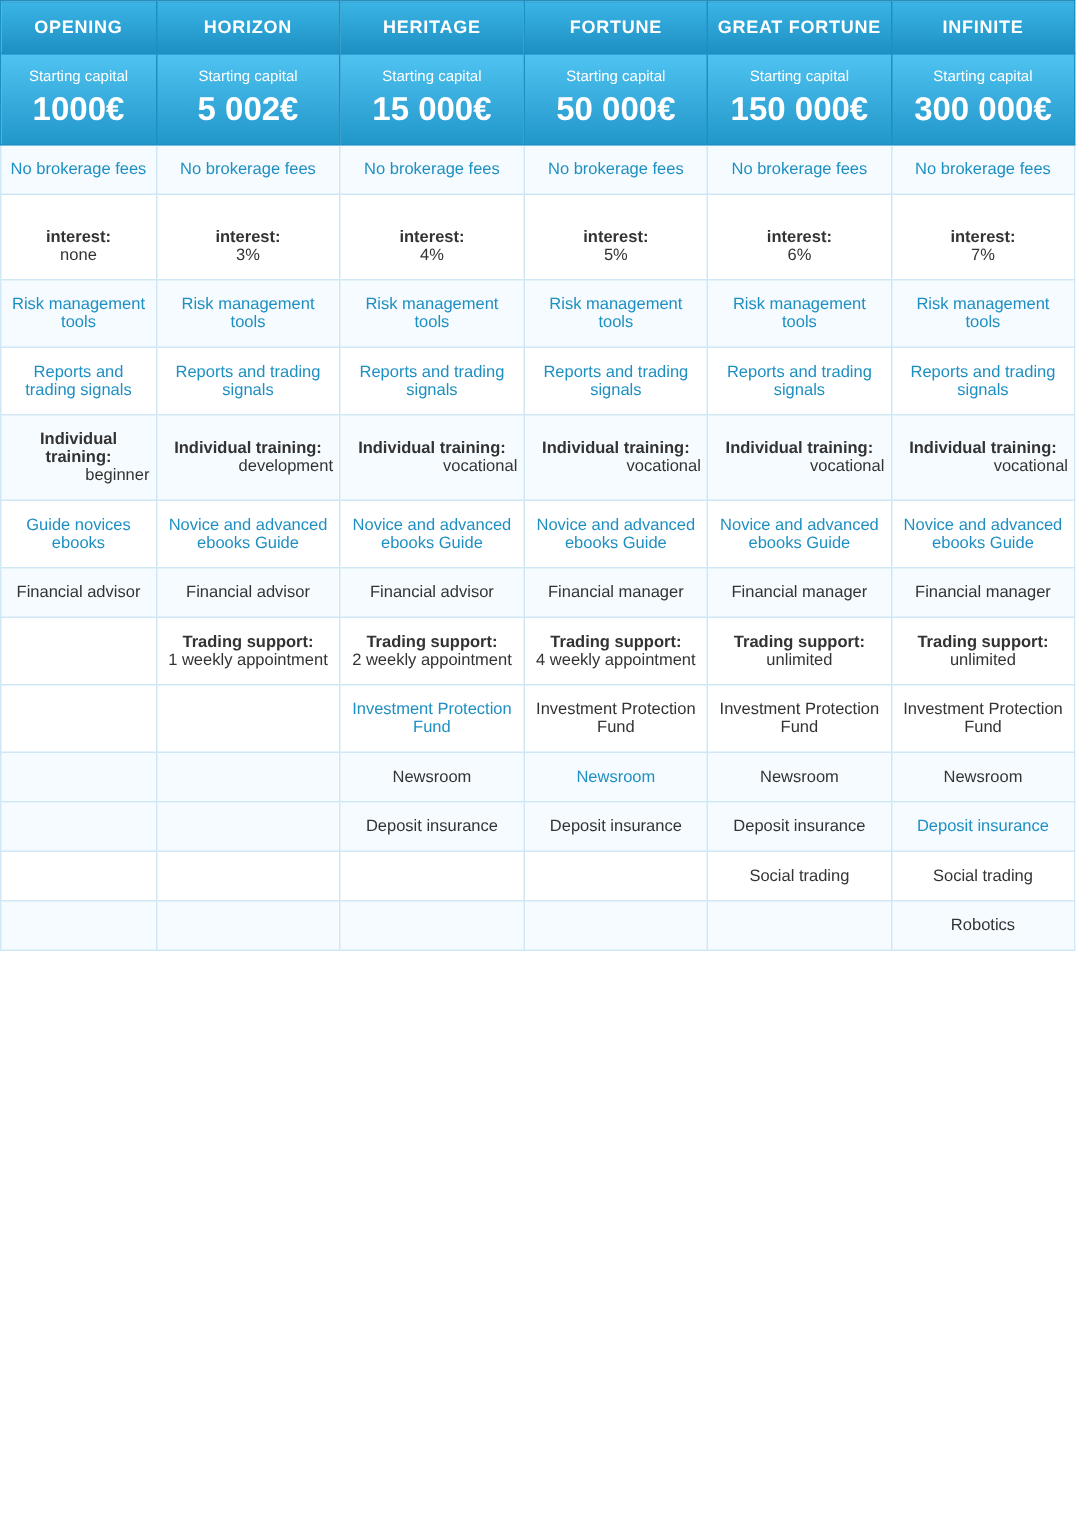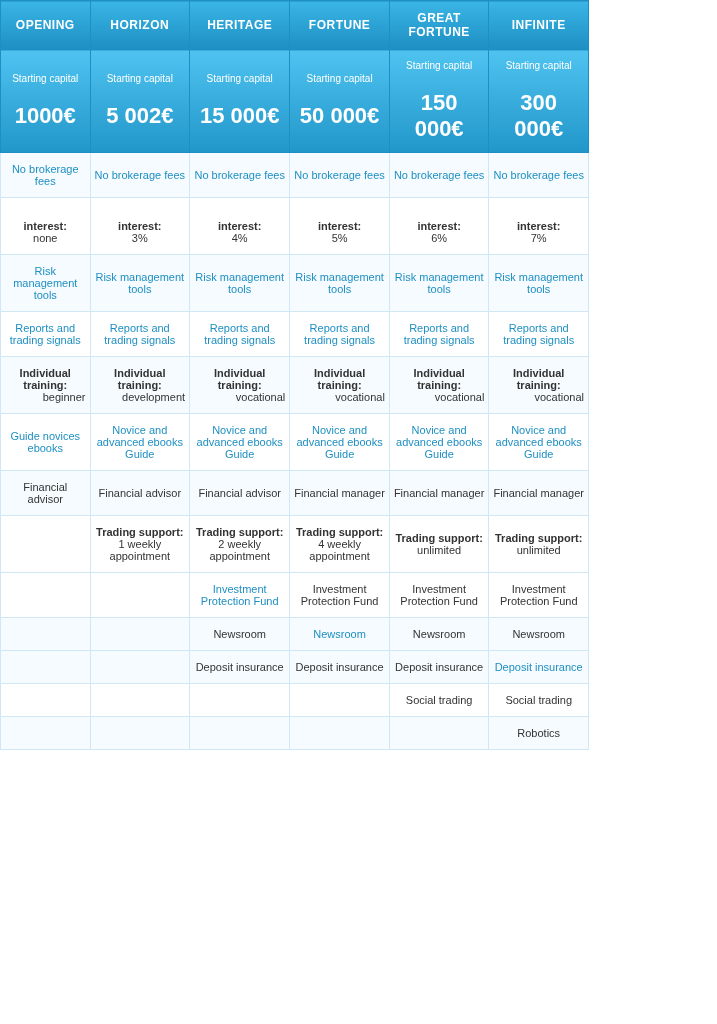--- a/index.html
+++ b/index.html
@@ -3,21 +3,21 @@
   <meta charset="utf-8">
   <style>
     * { box-sizing: border-box; margin: 0; padding: 0; }
     body {
       font-family: Arial, sans-serif;
       background: #fff;
       width: 717px;
       font-size: 11px;
     }
     .table-wrap {
-      width: 589px;
+      width: 717px;
     }
     table {
       width: 100%;
       border-collapse: collapse;
     }
     th, td {
       border: 1px solid #d0e8f5;
       text-align: center;
       padding: 6px 4px;
       vertical-align: middle;
@@ -37,21 +37,21 @@
     .capital-row td {
       background: linear-gradient(180deg, #4fc3f0 0%, #2196c9 100%);
       color: #fff;
       padding: 10px 4px;
       border: 1px solid #1e8fc2;
     }
     .capital-row .cap-label {
       font-size: 10px;
       font-weight: normal;
       display: block;
-      margin-bottom: 19px;
+      margin-bottom: 3px;
     }
     .capital-row .cap-value {
       font-size: 22px;
       font-weight: bold;
       display: block;
     }
     
     .feature-row td {
       background: #fff;
       color: #333;

